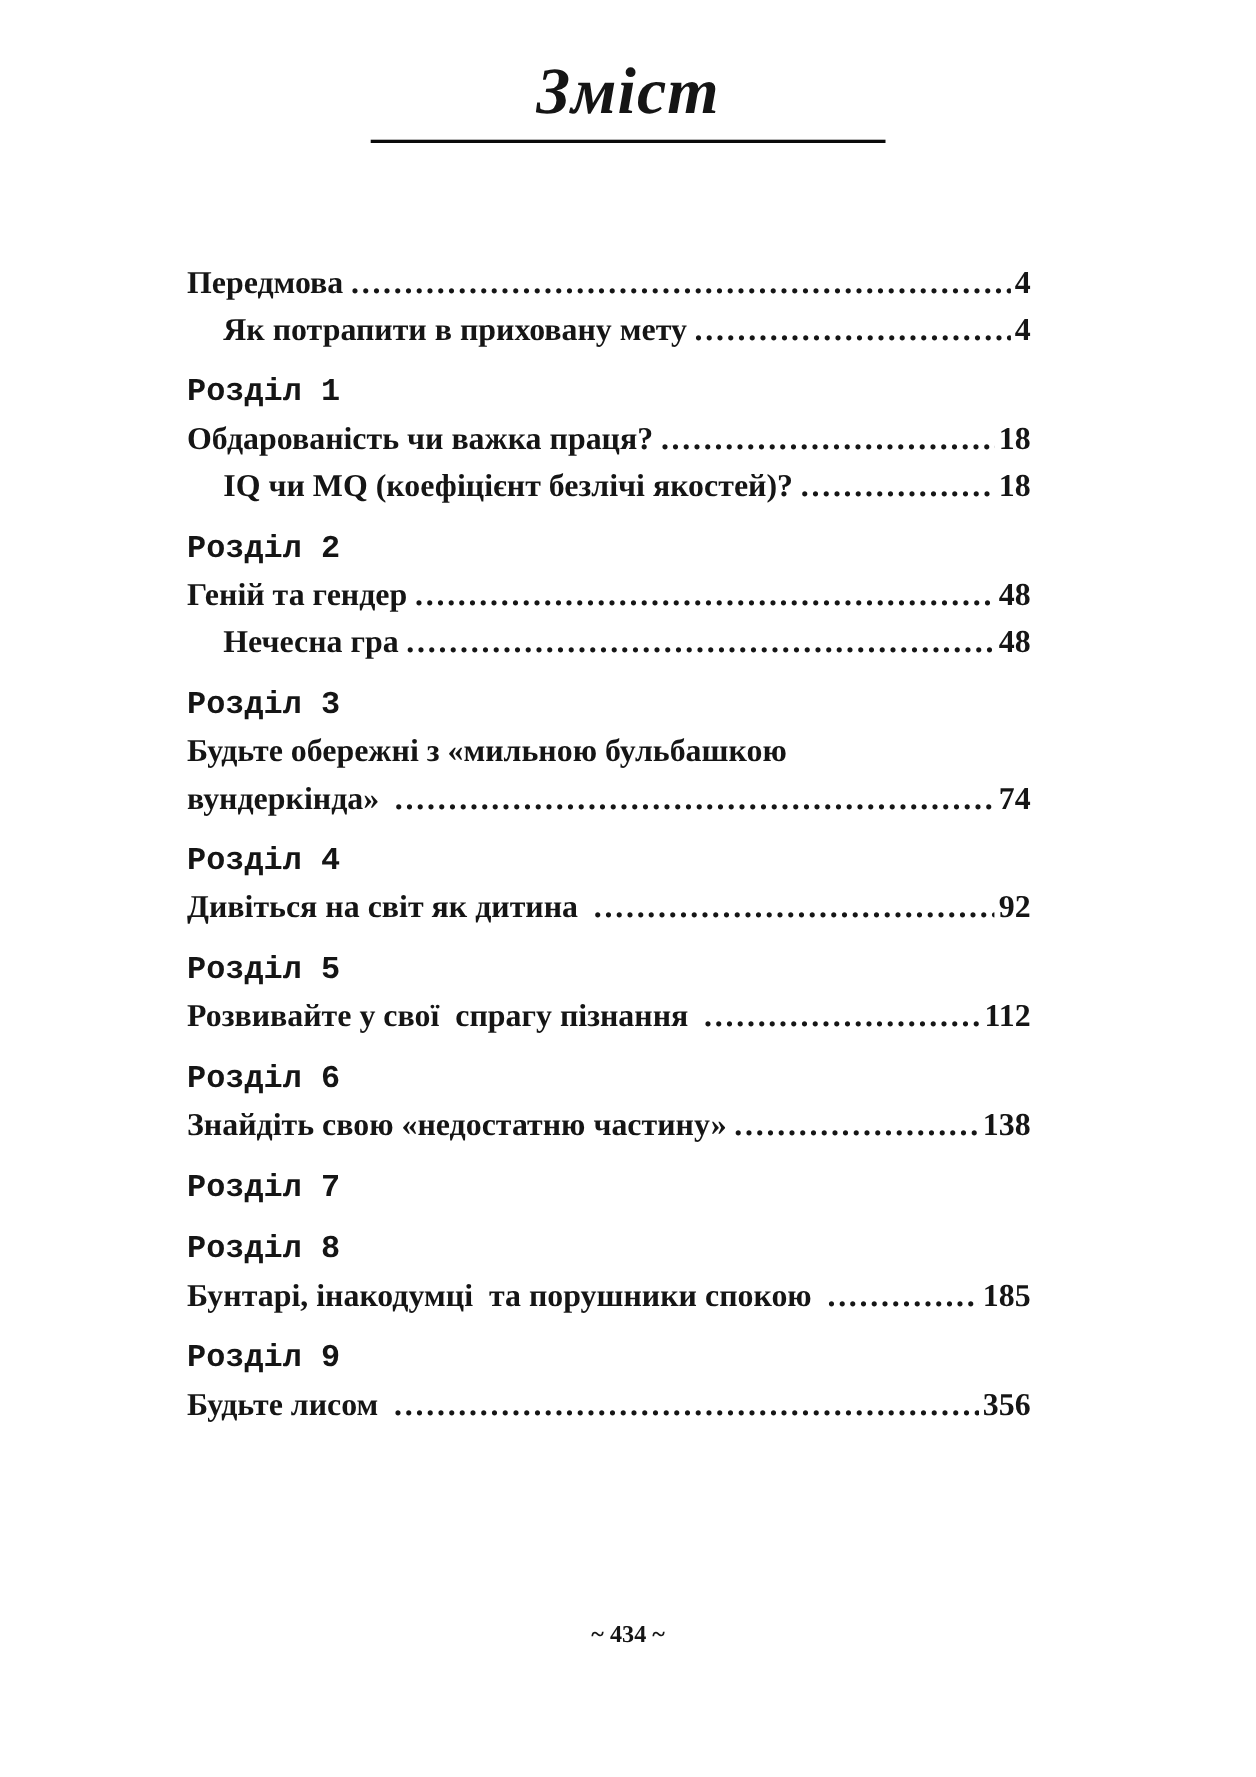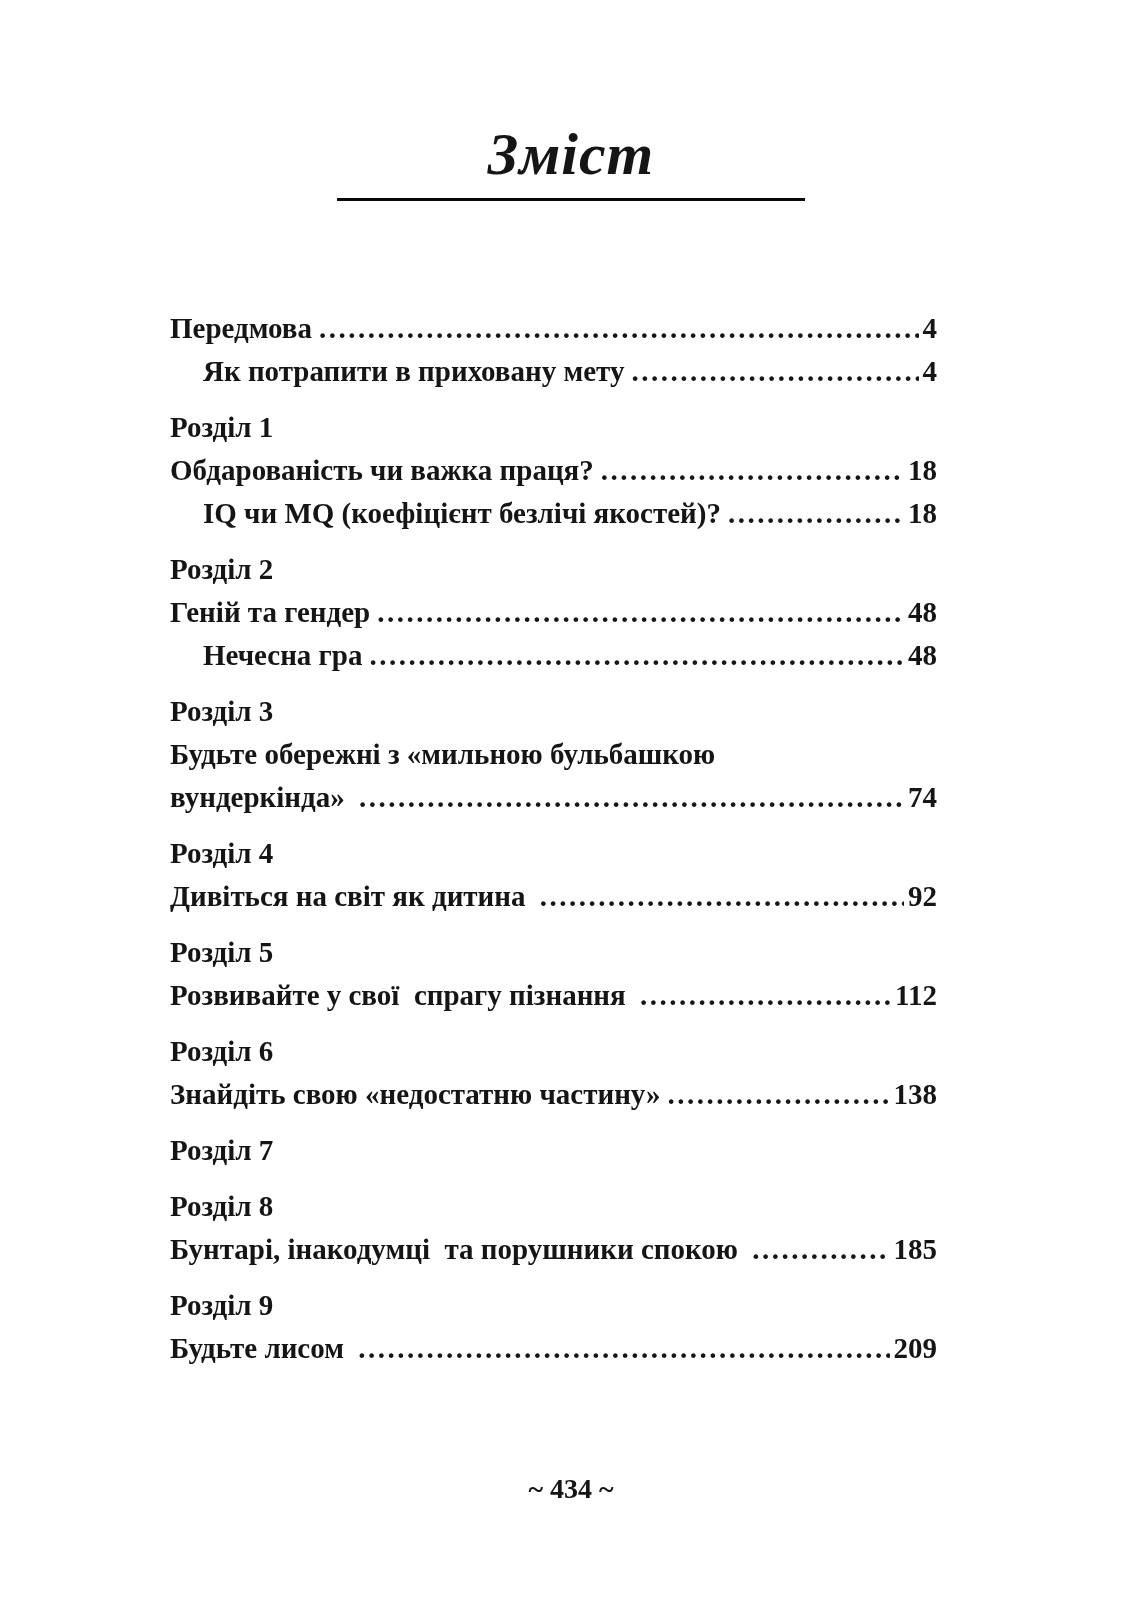--- a/index.html
+++ b/index.html
@@ -12,21 +12,21 @@
     font-family: "Liberation Serif", "DejaVu Serif", serif;
     overflow: hidden;
   }
   .page {
     position: relative;
     width: 1142px;
     height: 1615px;
   }
   .header {
     text-align: center;
-    padding-top: 120px;
+    padding-top: 49px;
   }
   .page-title {
     font-size: 60px;
     font-weight: 700;
     font-style: italic;
     letter-spacing: 1px;
   }
   .title-rule {
     width: 468px;
     height: 3px;
@@ -36,42 +36,42 @@
   .toc {
     margin: 106px 205px 0 170px;
     font-size: 29px;
     font-weight: 700;
     line-height: 43px;
   }
   .row {
     display: flex;
     align-items: baseline;
   }
-  .row.heading { margin-top: 13px; }
+  .row.heading { margin-top: 13px; font-family: Liberation Mono, monospace; }
   .row.sub { padding-left: 33px; font-family: Liberation Serif, serif; }
   .label { white-space: pre; }
   .dots {
     flex: 1 1 auto;
     overflow: hidden;
     white-space: nowrap;
     margin: 0 4px 0 7px;
     min-width: 12px;
   }
   .dots::after {
     content: "..........................................................................................................................................";
     letter-spacing: 2.5px;
   }
   .pg { white-space: nowrap; }
   .footer {
     position: absolute;
     left: 0;
     top: 1473px;
     width: 100%;
     text-align: center;
-    font-size: 28px;
+    font-size: 22px;
     font-weight: 700;
   }
 </style>
 </head>
 <body>
 
 <div class="page">
   <div class="header">
     <h1 class="page-title">Зміст</h1>
     <div class="title-rule"></div>
@@ -159,18 +159,18 @@
         <span class="label">Бунтарі, інакодумці  та порушники спокою </span>
         <span class="dots"></span>
         <span class="pg">185</span>
       </div>
       <div class="row heading">
         <span class="label">Розділ 9</span>
       </div>
       <div class="row entry">
         <span class="label">Будьте лисом </span>
         <span class="dots"></span>
-        <span class="pg">209</span>
+        <span class="pg">356</span>
       </div>
     </div>
 
   <div class="footer">~ 434 ~</div>
 </div>
 
 </body></html>

